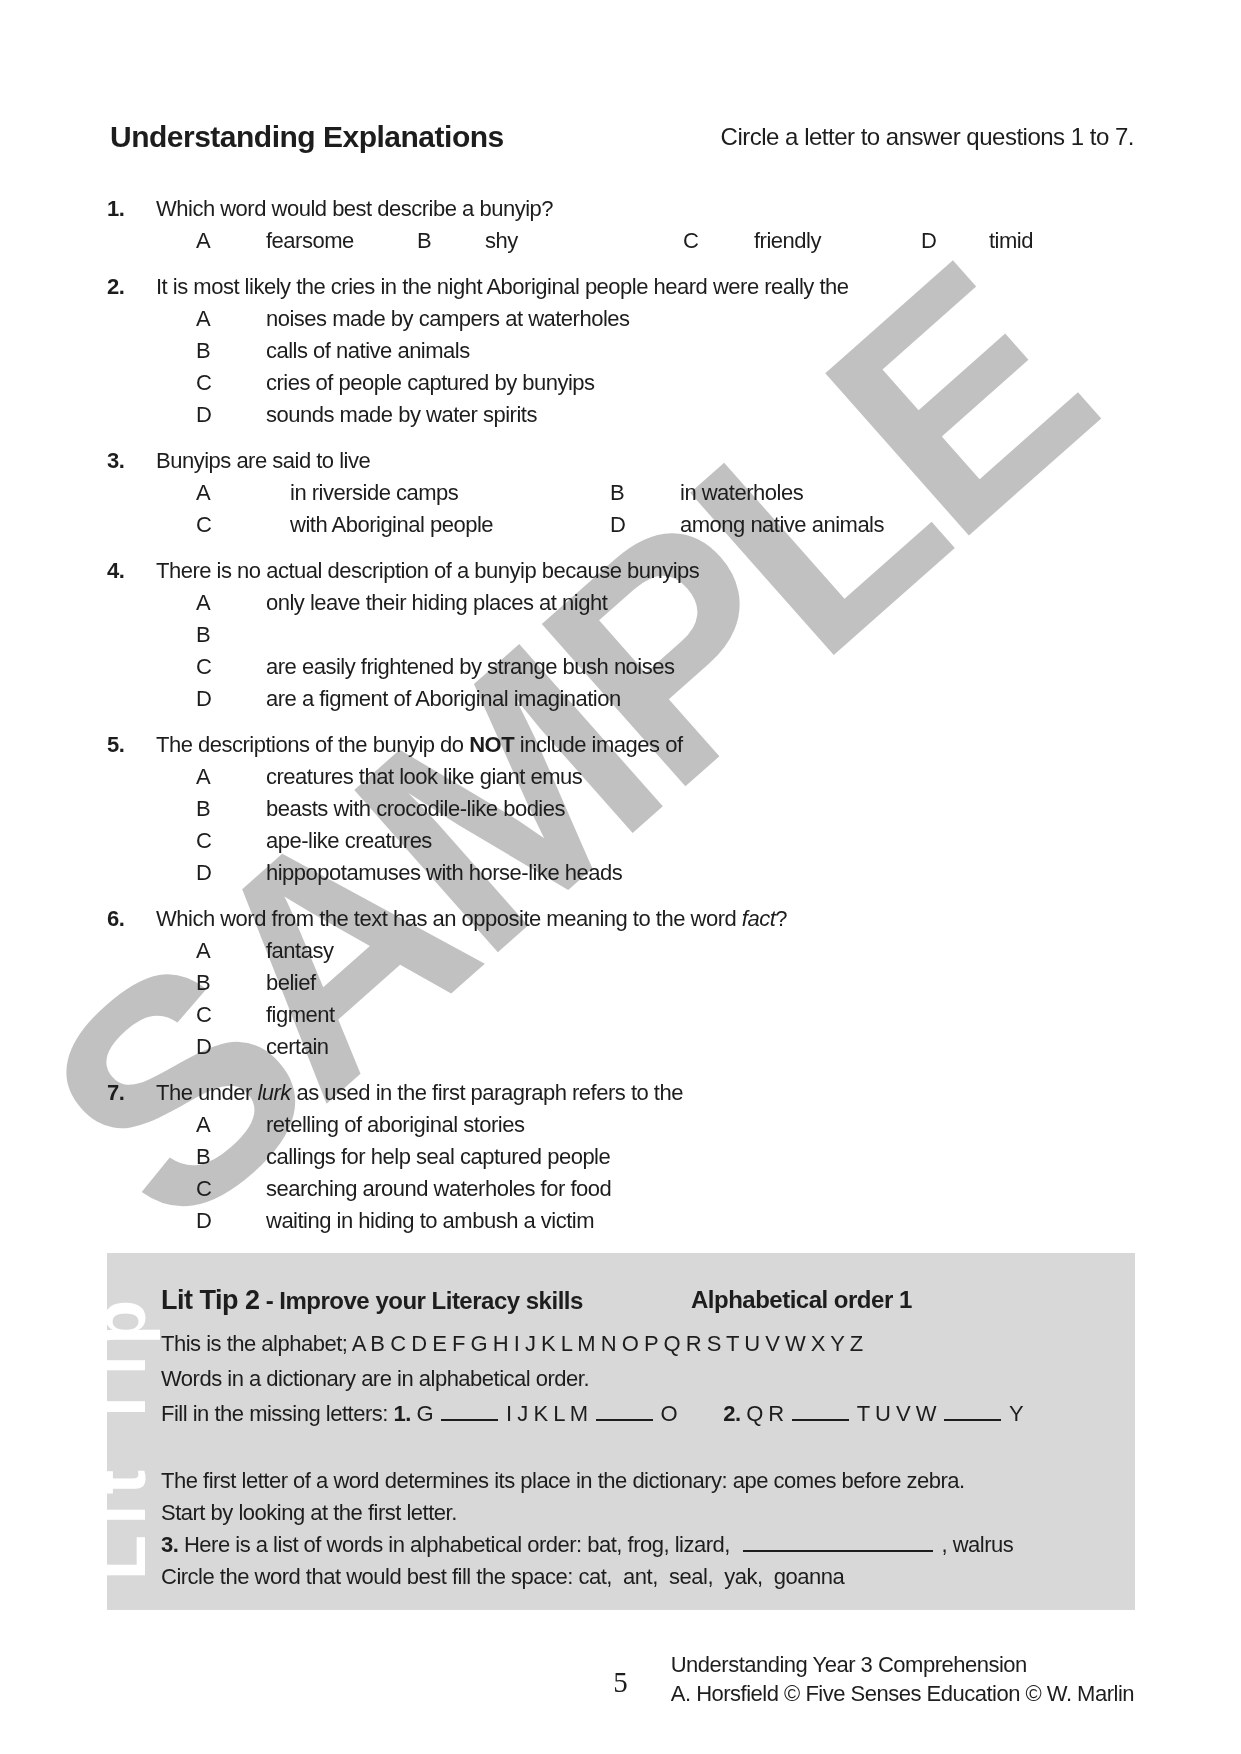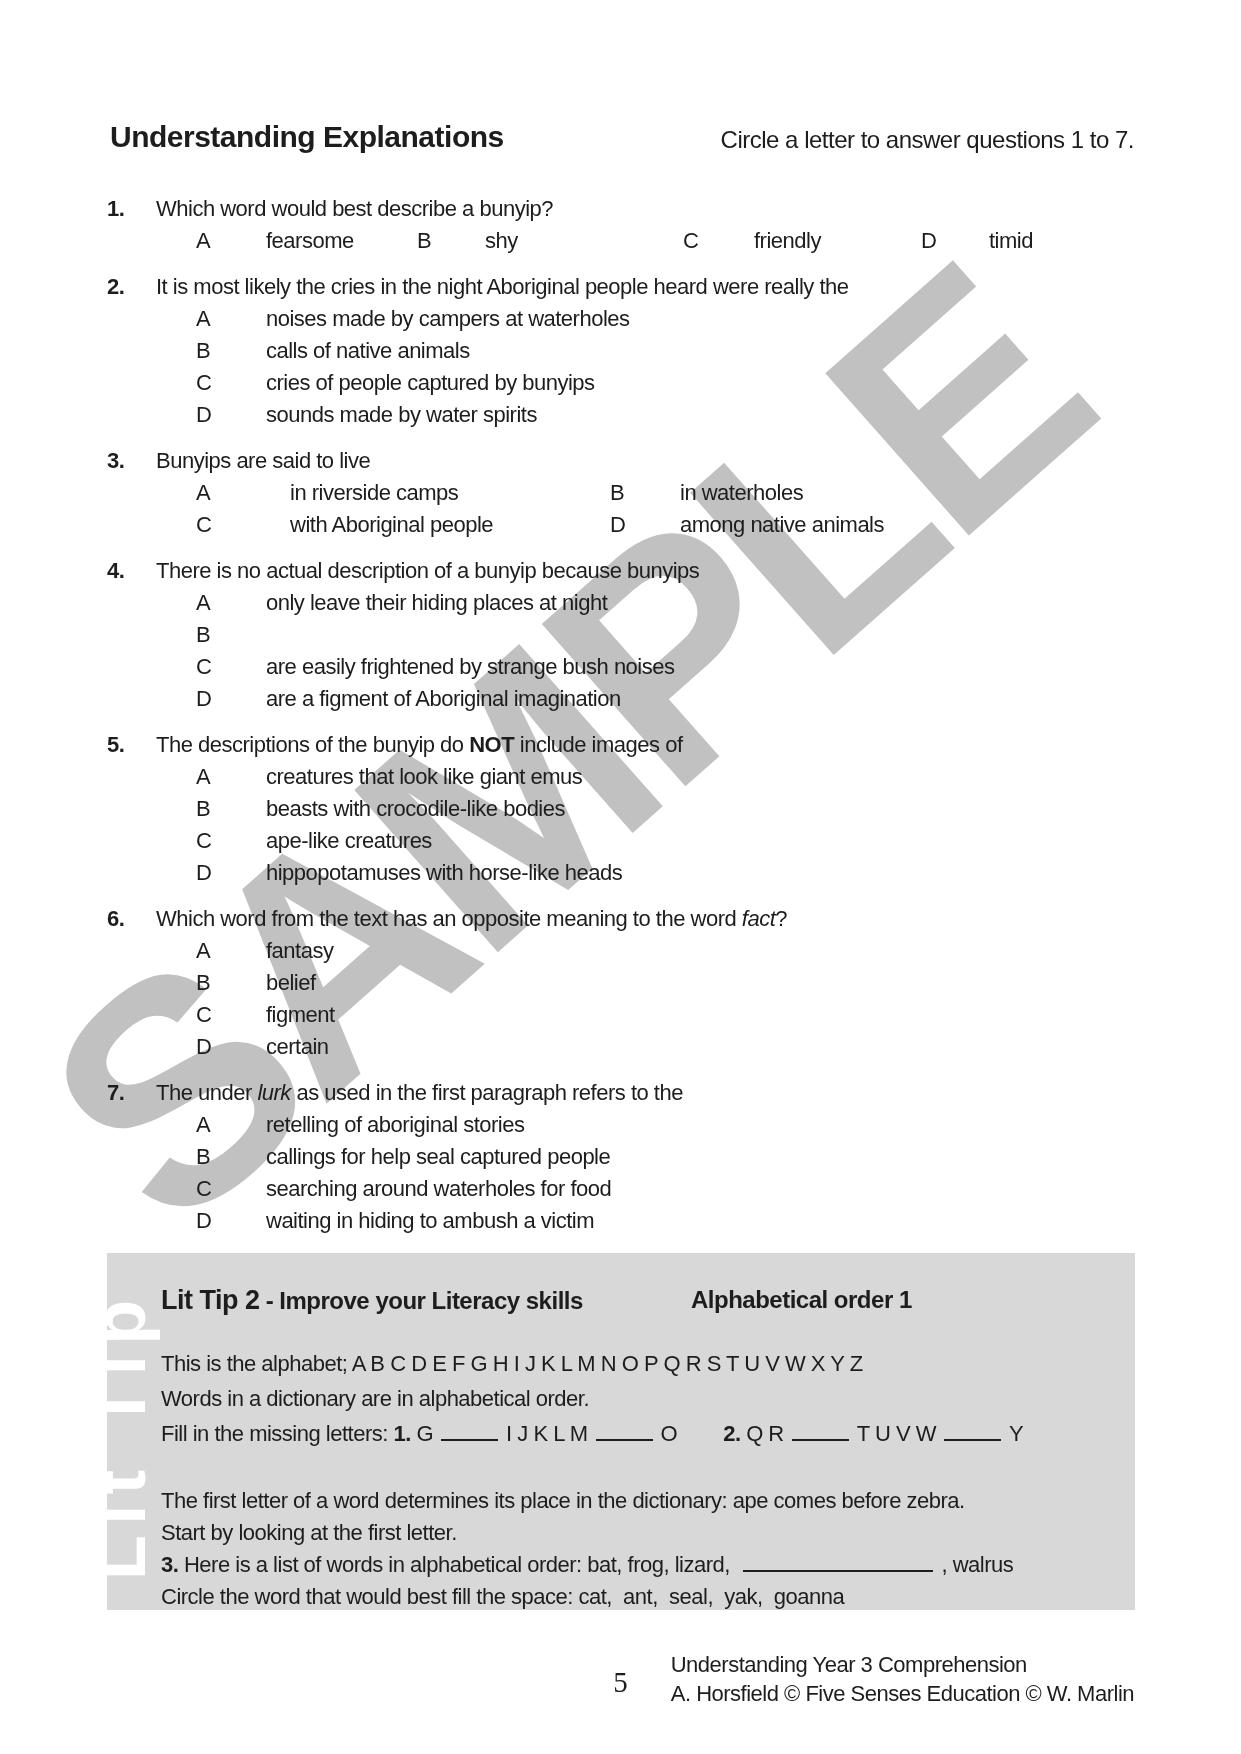--- a/index.html
+++ b/index.html
@@ -16,21 +16,21 @@
     font-size:315px;font-weight:bold;letter-spacing:-12px;white-space:nowrap;
     color:rgba(72,72,72,0.34);line-height:1;
   }
   .content{position:relative;z-index:2;}
   .side-tab{
     position:absolute;left:-45px;top:1398px;width:330px;z-index:3;
     transform:rotate(-90deg);text-align:center;
     font-size:74px;font-weight:bold;letter-spacing:10px;color:#ffffff;line-height:74px;white-space:nowrap;
   }
   
-  .hdr{position:absolute;left:110px;top:120px;width:1024px;display:flex;justify-content:space-between;align-items:flex-end;}
+  .hdr{position:absolute;left:110px;top:120px;width:1024px;display:flex;justify-content:space-between;align-items:center;}
   .hdr .title{font-size:30px;font-weight:bold;letter-spacing:-0.5px;}
   .hdr .instr{font-size:24px;}
   
   .questions{position:absolute;left:107px;top:193px;width:1030px;}
   .q{margin-bottom:14px;}
   .stem{display:flex;height:32px;line-height:32px;white-space:nowrap;}
   .qn{width:49px;flex:none;font-weight:bold;}
   .opt{display:flex;height:32px;line-height:32px;white-space:nowrap;}
   .ol{margin-left:89px;width:70px;flex:none;}
   .orow{position:relative;height:32px;line-height:32px;}
@@ -40,21 +40,21 @@
   .grow{display:flex;height:32px;line-height:32px;white-space:nowrap;}
   .gl1{margin-left:89px;width:70px;flex:none;}
   .gt1{width:320px;flex:none;margin-left:24px;}
   .gl2{width:70px;flex:none;}
   
   .litbox{position:absolute;left:91px;top:1253px;width:1028px;height:357px;box-sizing:border-box;padding:29px 10px 0 70px;}
   .lt-head{position:relative;height:36px;line-height:36px;font-weight:bold;white-space:nowrap;}
   .lt-title{font-size:27px;}
   .lt-sub{font-size:24px;}
   .lt-right{position:absolute;left:530px;top:0;font-size:24px;}
-  .lt-lines{margin-top:28px;}
+  .lt-lines{margin-top:8px;}
   .lt-line{white-space:pre-wrap;}
   .g1{line-height:35px;height:35px;}
   .g2{line-height:32px;height:32px;}
   .lt-gap{height:34px;}
   .blank{display:inline-block;border-bottom:2px solid #1d1d1d;height:16px;vertical-align:baseline;margin:0 8px;}
   .blank.short{width:57px;}
   .blank.long{width:190px;}
   .hgap{display:inline-block;width:46px;}
   
   .pagenum{position:absolute;left:0;right:0;top:1666px;text-align:center;font-family:"Liberation Serif",serif;font-size:29px;letter-spacing:0;}

